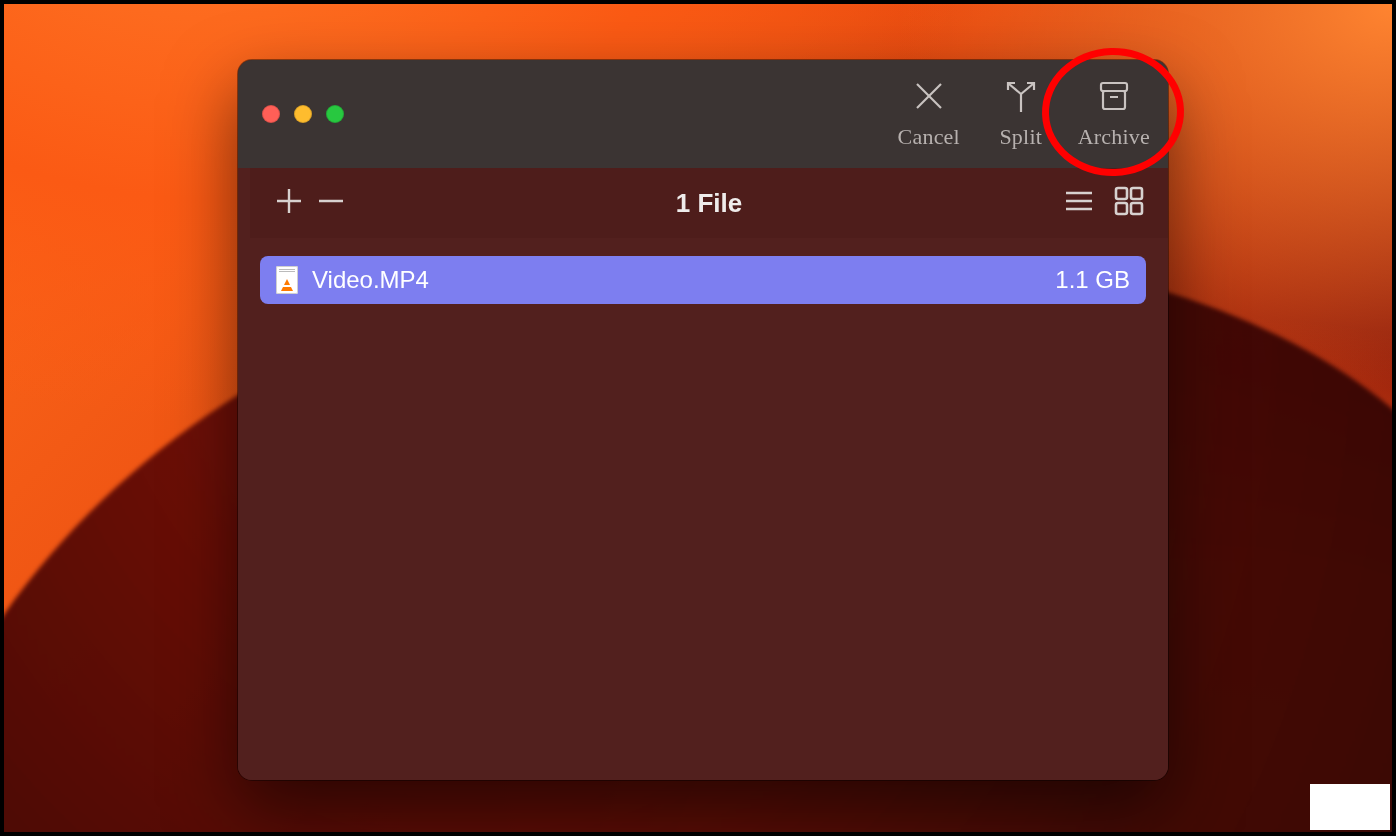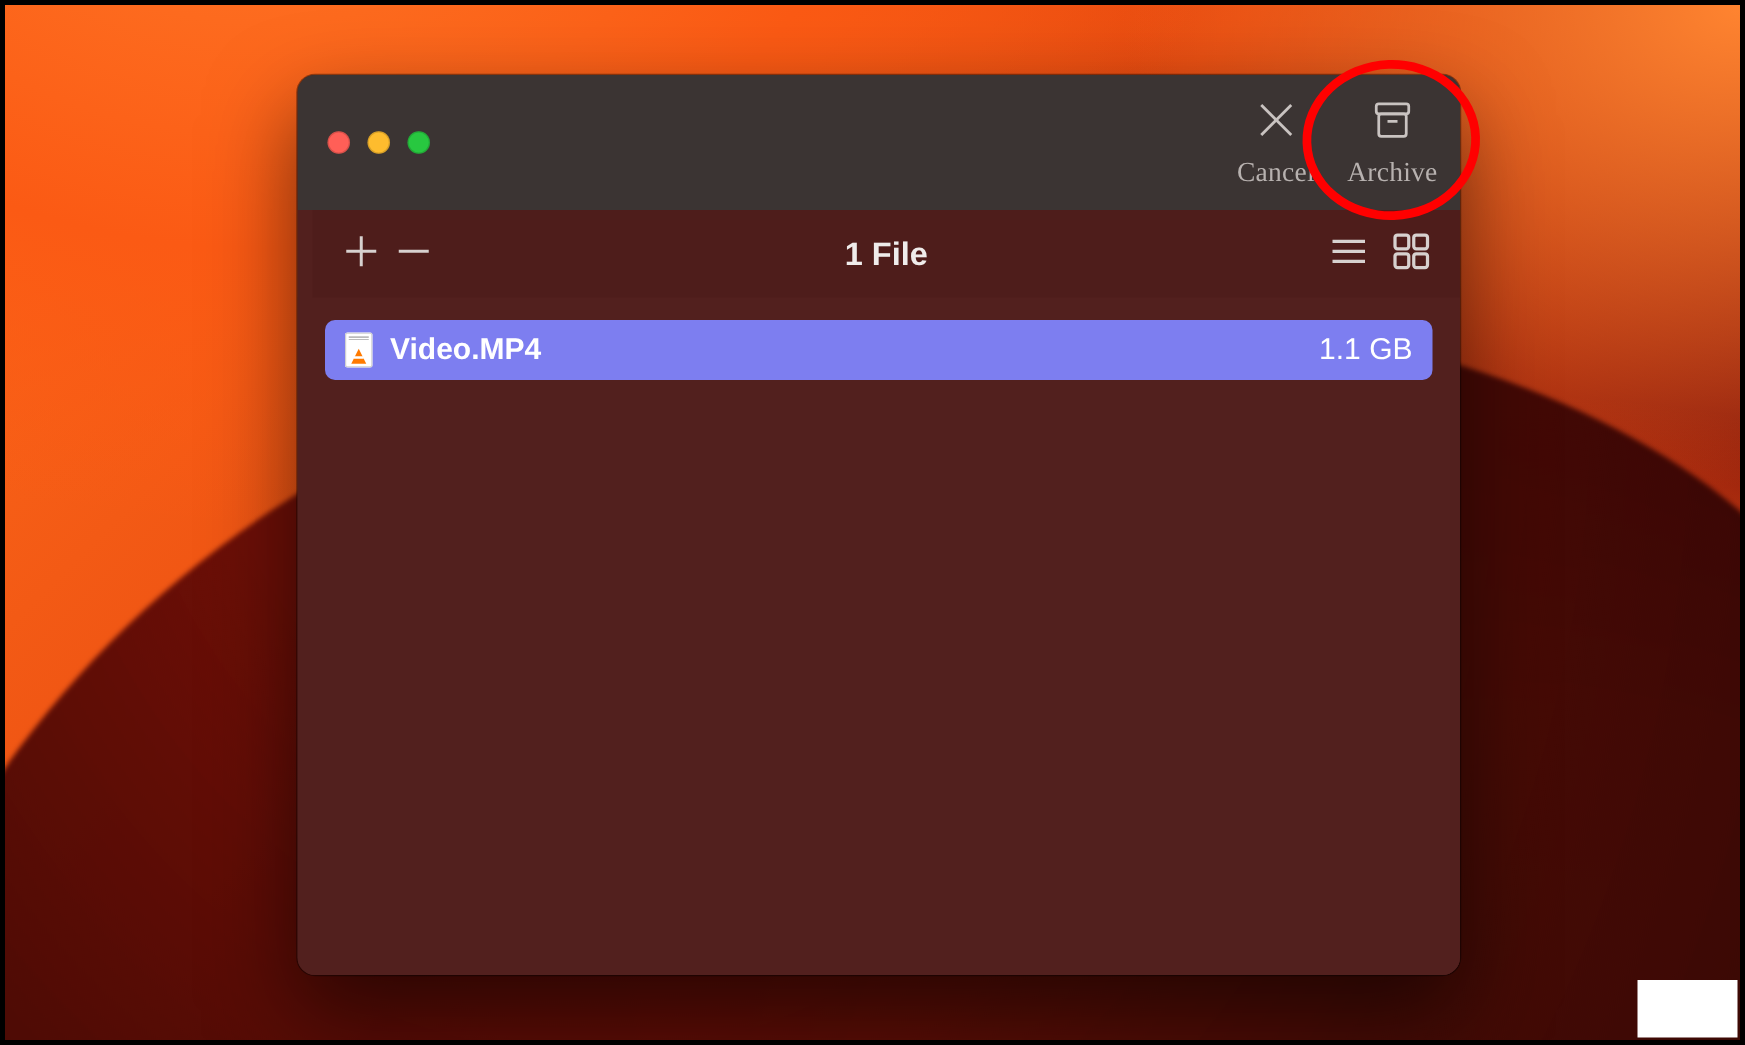--- a/index.html
+++ b/index.html
@@ -109,21 +109,21 @@
     background:repeating-linear-gradient(#bbb,#bbb 1px,transparent 1px,transparent 2px);
   }
   .file-icon .cone{
     position:absolute; left:50%; bottom:3px; transform:translateX(-50%);
     width:0;height:0;border-left:6px solid transparent;border-right:6px solid transparent;border-bottom:12px solid #ff7a00;
   }
   .file-icon .stripe{
     position:absolute; left:50%; bottom:7px; transform:translateX(-50%);
     width:8px; height:2px; background:#fff;
   }
-  .file-name { font-size:24px; font-weight:700; flex:0 0 auto; }
+  .file-name { font-size:24px; font-weight:400; flex:0 0 auto; }
   .file-size { font-size:24px; font-weight:500; margin-left:auto; }
 
   
   .annot {
     position:absolute;
     width:142px; height:128px;
     border:7px solid #ff0000;
     border-radius:50%;
     left: calc(238px + 930px - 140px + 14px);
     top: 48px;
@@ -156,20 +156,32 @@
       <div class="tb-btn">
         <span>
           <svg viewBox="0 0 36 36">
               <line x1="6" y1="6" x2="30" y2="30"></line>
               <line x1="30" y1="6" x2="6" y2="30"></line>
             </svg>
         </span>
         <span class="lbl">Cancel</span>
       </div>
 
+      <div class="tb-btn split">
+        <span>
+          <svg viewBox="0 0 40 36">
+            <line x1="20" y1="34" x2="20" y2="16"></line>
+            <path d="M20 16 L8 6"></path>
+              <polyline points="14,5 7,5 7,12"></polyline>
+            <path d="M20 16 L32 6"></path>
+              <polyline points="26,5 33,5 33,12"></polyline>
+          </svg>
+        </span>
+        <span class="lbl">Split</span>
+      </div>
 
       <div class="tb-btn">
         <span>
           <svg viewBox="0 0 36 36">
             <rect x="5" y="5" width="26" height="8" rx="2"></rect>
             <rect x="7" y="13" width="22" height="18" rx="2"></rect>
             <line x1="14" y1="19" x2="22" y2="19"></line>
           </svg>
         </span>
         <span class="lbl">Archive</span>

